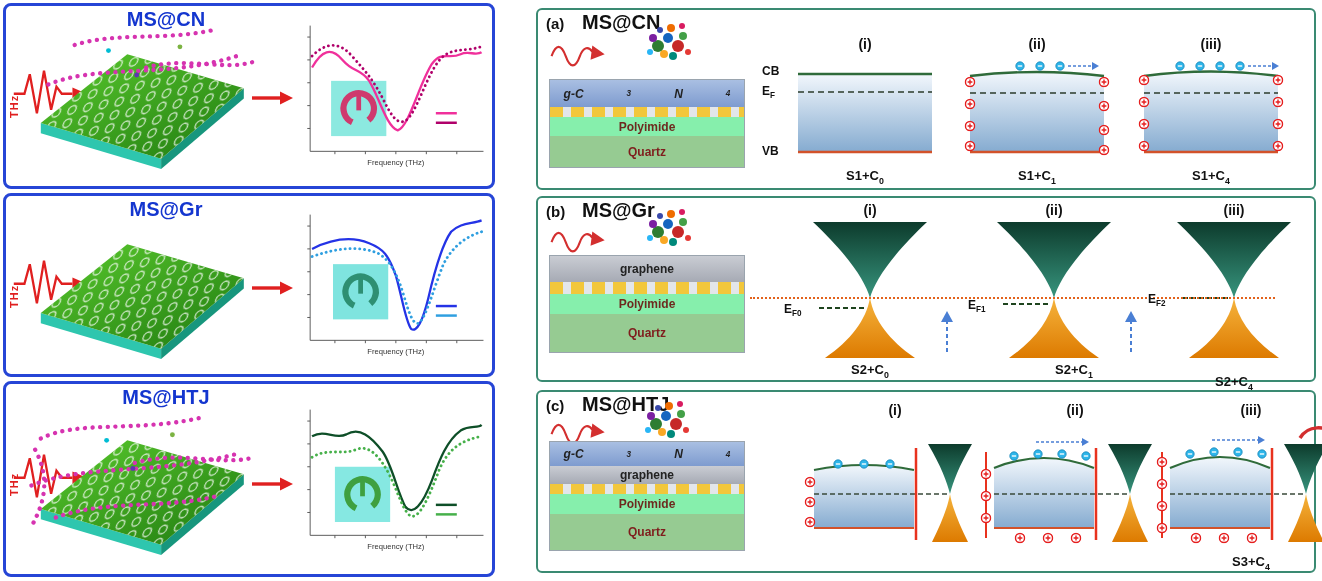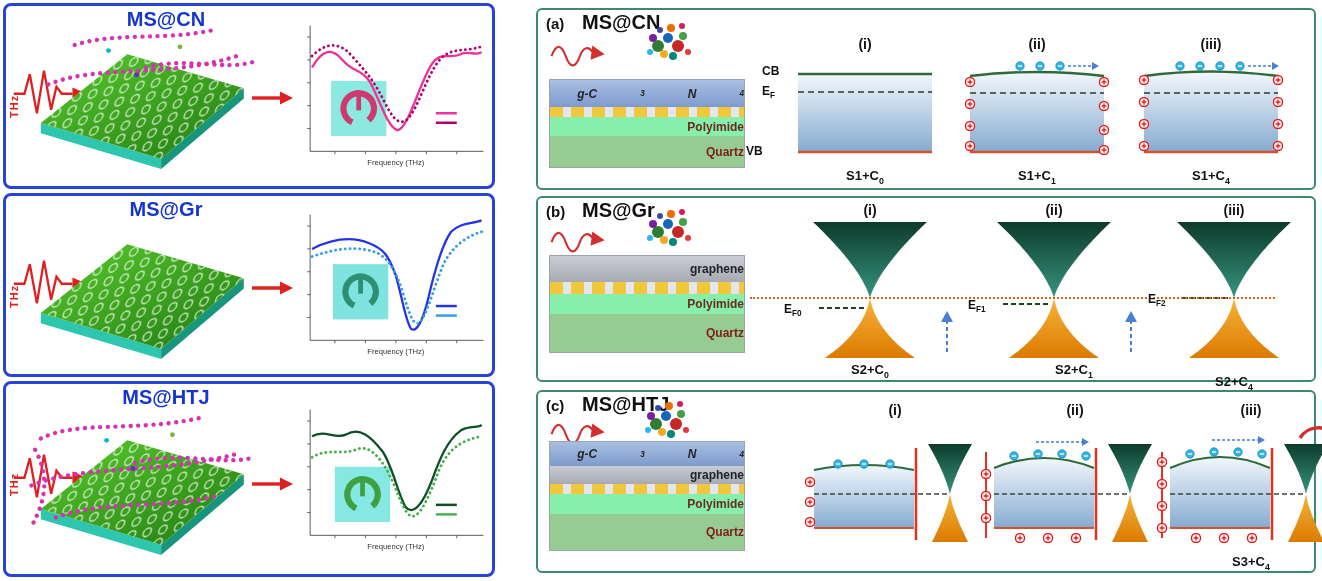--- a/index.html
+++ b/index.html
@@ -13,21 +13,21 @@
   .ltitle{position:absolute;top:2px;left:70px;width:180px;text-align:center;
           font-weight:bold;font-size:20px;color:#1436cf;}
   .thz{position:absolute;left:2px;top:112px;transform:rotate(-90deg);
        transform-origin:top left;color:#e02020;font-weight:bold;font-size:11px;letter-spacing:1px;}
   
   .rpanel{position:absolute;left:536px;width:780px;border:2px solid #3a8a72;
           border-radius:6px;background:#fff;box-sizing:border-box;}
   .rtag{position:absolute;left:8px;top:5px;font-weight:bold;font-size:15px;color:#111;}
   .rtitle{position:absolute;left:44px;top:1px;font-weight:bold;font-size:20px;color:#111;}
   .stack{position:absolute;box-shadow:0 0 0 1px #9aa4ae;}
-  .layer{width:100%;display:flex;align-items:center;justify-content:flex-end;
+  .layer{width:100%;display:flex;align-items:center;justify-content:center;
          font-weight:bold;font-size:12px;color:#222;box-sizing:border-box;gap:43px;}
   .lay-gcn{background:linear-gradient(#a9bfe2,#7e9bcf);font-style:italic;}
   .lay-graphene{background:linear-gradient(#c9ccd3,#a6aab4);}
   .lay-squares{background:repeating-linear-gradient(90deg,#f2c73b 0 13px,#e3e6ea 13px 21px);}
   .lay-poly{background:#86efac;color:#6d2a1f;}
   .lay-quartz{background:#96cb92;color:#7f1d1d;}
   .bandlbl{position:absolute;font-weight:bold;font-size:12px;color:#111;}
   .colidx{position:absolute;text-align:center;font-weight:bold;font-size:14px;color:#111;}
   .cap{position:absolute;text-align:center;font-weight:bold;font-size:13px;color:#111;}
   .dirac-line{position:absolute;border-top:2px dotted #e2621b;z-index:5;}
@@ -259,21 +259,21 @@
         <sub>4</sub>
     </div>
     <div class="layer lay-squares" style="height:10px"></div>
     <div class="layer lay-poly" style="height:19px">Polyimide</div>
     <div class="layer lay-quartz" style="height:31px">Quartz</div>
   </div>
   <div class="bandlbl" style="left:224px;top:54px">CB</div>
   <div class="bandlbl" style="left:224px;top:74px">
     <span>E</span><sub>F</sub>
   </div>
-  <div class="bandlbl" style="left:208px;top:134px">VB</div>
+  <div class="bandlbl" style="left:224px;top:134px">VB</div>
 
   <div class="colidx" style="left:252px;top:26px;width:150px">(i)</div>
   <div class="colidx" style="left:424px;top:26px;width:150px">(ii)</div>
   <div class="colidx" style="left:598px;top:26px;width:150px">(iii)</div>
 
   <svg style="left:252px;top:50px;width:150px;height:106px" viewBox="0 0 150 106">
     <path d="M8,14 L142,14 L142,92 L8,92 Z" fill="url(#gBand)"></path>
     <line x1="8" y1="14" x2="142" y2="14" stroke="#2f6b3a" stroke-width="2.4"></line>
     <line x1="8" y1="32" x2="142" y2="32" stroke="#2b3b2b" stroke-width="1.6" stroke-dasharray="6 4"></line>
     <line x1="8" y1="92" x2="142" y2="92" stroke="#d2522a" stroke-width="2.4"></line>

